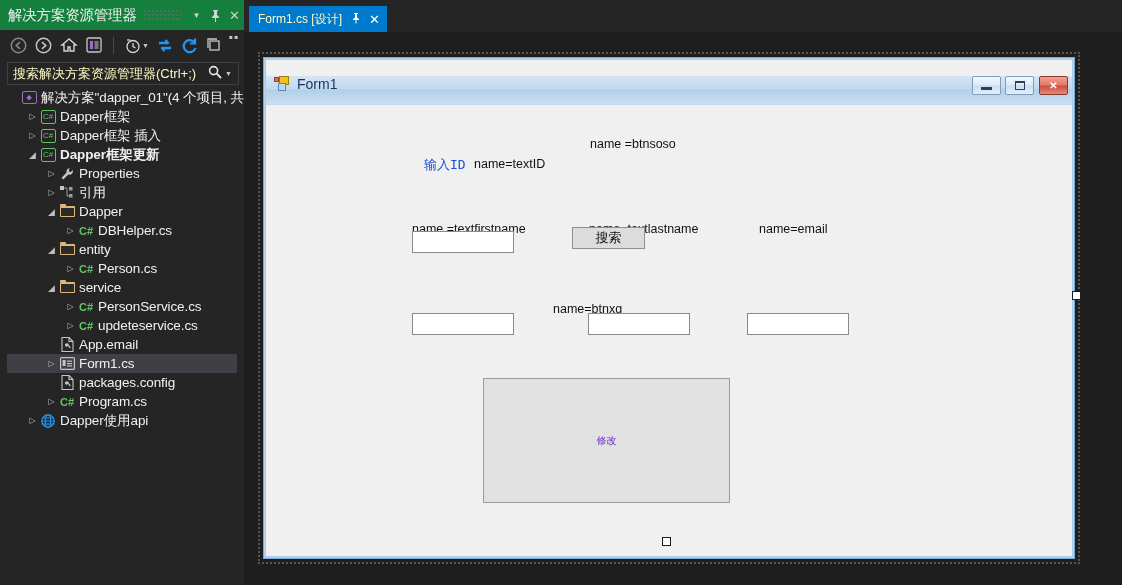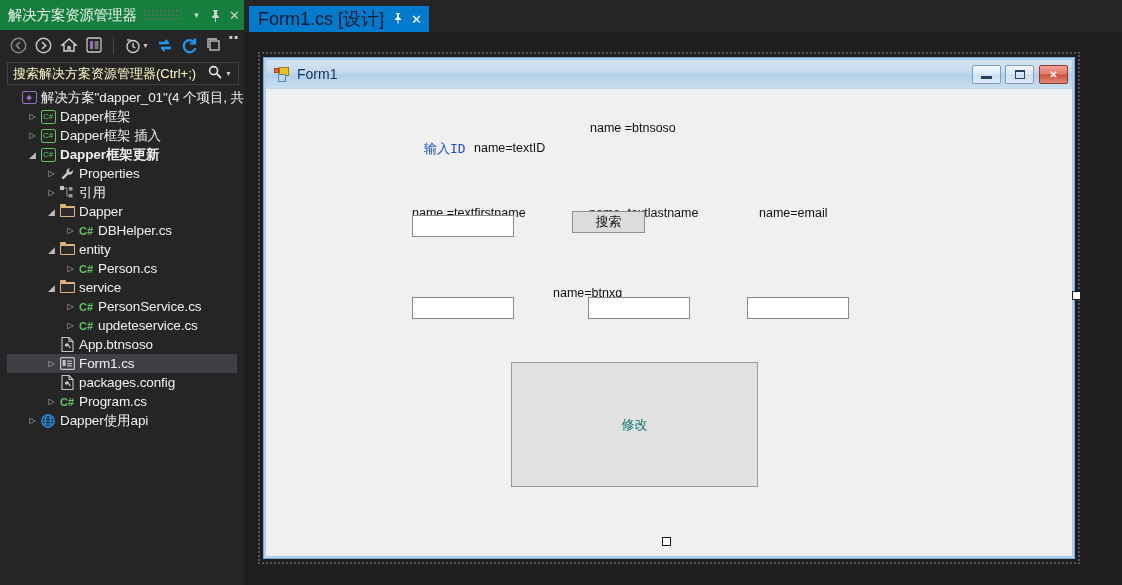--- a/index.html
+++ b/index.html
@@ -100,21 +100,21 @@
   
   #doc-area { position: absolute; left: 244px; top: 0; right: 0; bottom: 0; background: #1e1e1e; }
 
   .tab-strip {
     position: absolute; left: 0; top: 0; right: 0; height: 32px; background: #252526;
   }
   .tab {
     position: absolute; left: 5px; top: 6px; height: 26px;
     background: #007acc; display: flex; align-items: center; padding: 0 7px 0 9px;
   }
-  .tab-label { color: #0f172a; font-size: 18px; }
+  .tab-label { color: #fef9c3; font-size: 12px; }
   .tab-pin { color: #ffffff; font-size: 11px; margin-left: 9px; }
   .tab-close { color: #ffffff; font-size: 13px; margin-left: 8px; }
 
   .designer-surface {
     position: absolute; left: 0; top: 32px; right: 0; bottom: 0; background: #1e1e1e;
   }
 
   
   .form-frame {
     position: absolute; left: 14px; top: 20px; width: 822px; height: 512px;
@@ -129,22 +129,23 @@
   }
   .form-window {
     position: relative; width: 100%; height: 100%;
     background: #f0f0f0;
     border: 1px solid #a9cbe8;
     display: flex; flex-direction: column;
   }
   .form-titlebar {
     height: 29px; min-height: 29px;
     background: linear-gradient(to bottom, #d5e4f3 0%, #c3d9ee 45%, #b1cfe9 50%, #c9dff1 100%);
-    display: flex; align-items: center; padding: 0 4px 0 8px;
+    display: flex; padding: 0 4px 0 8px;
     border-bottom: 1px solid #c6d9e8;
+    margin-top: 16px;
   }
   .form-icon {
     width: 16px; height: 15px; position: relative; margin-right: 7px;
   }
   .form-icon .sq1 { position:absolute; left:5px; top:0px; width:10px; height:9px;
                     background:#f0c31c; border:1px solid #9a7b13; }
   .form-icon .sq2 { position:absolute; left:0px; top:1px; width:5px; height:5px;
                     background:#e36a5a; border:1px solid #a83b2d; }
   .form-icon .sq3 { position:absolute; left:4px; top:7px; width:8px; height:8px;
                     background:#bcd6ef; border:1px solid #5b87b5; }
@@ -181,23 +182,22 @@
   }
   .btn-small {
     position: absolute; background: #dcdcdc; border: 1px solid #8f8f8f;
     display: flex; align-items: center; justify-content: center;
     color: #111; font-size: 13px;
     font-family: "DejaVu Sans Mono", "Liberation Mono", monospace;
   }
   .btn-big {
     position: absolute; background: #e1e1e1; border: 1px solid #9a9a9a;
     display: flex; align-items: center; justify-content: center;
-    color: #0f766e; font-size: 13px;
+    color: #6d28d9; font-size: 10px;
     font-family: "DejaVu Sans Mono", "Liberation Mono", monospace;
-    margin-left: 28px;
   }
 
   
   .grip {
     position: absolute; width: 9px; height: 9px;
     background: #ffffff; border: 1px solid #1a1a1a; z-index: 40;
   }
 </style>
 </head>
 <body>
@@ -398,21 +398,21 @@
         <div class="tree-row">
           <span style="width: 38px; min-width: 38px;"></span>
           <span class="tw-arrow" style="font-size: 8px;"></span>
           <span class="tw-icon">
             <svg width="13" height="15" viewBox="0 0 13 15">
               <path d="M1 .5h7l4 4v10H1z" fill="none" stroke="#c5c5c5" stroke-width="1.1"></path>
               <path d="M8 .5v4h4" fill="none" stroke="#c5c5c5" stroke-width="1.1"></path>
               <path d="M5.5 6.5a1.6 1.6 0 1 0 1.4 2.3l2 2.6.9-.8-2-2.6a1.6 1.6 0 0 0-2.3-1.5z" fill="#c5c5c5"></path>
             </svg>
           </span>
-          <span class="tw-label">App.btnsoso</span>
+          <span class="tw-label">App.email</span>
         </div>
         <div class="tree-row selected">
           <span style="width: 38px; min-width: 38px;"></span>
           <span class="tw-arrow" style="font-size: 8px;">▷</span>
           <span class="tw-icon">
             <svg width="15" height="13" viewBox="0 0 15 13">
               <rect x=".6" y=".6" width="13.8" height="11.8" rx="1" fill="none" stroke="#c5c5c5" stroke-width="1.2"></rect>
               <rect x="2.6" y="3" width="3" height="6" fill="#c5c5c5"></rect>
               <rect x="7" y="3.6" width="5" height="1.2" fill="#c5c5c5"></rect>
               <rect x="7" y="6" width="5" height="1.2" fill="#c5c5c5"></rect>

